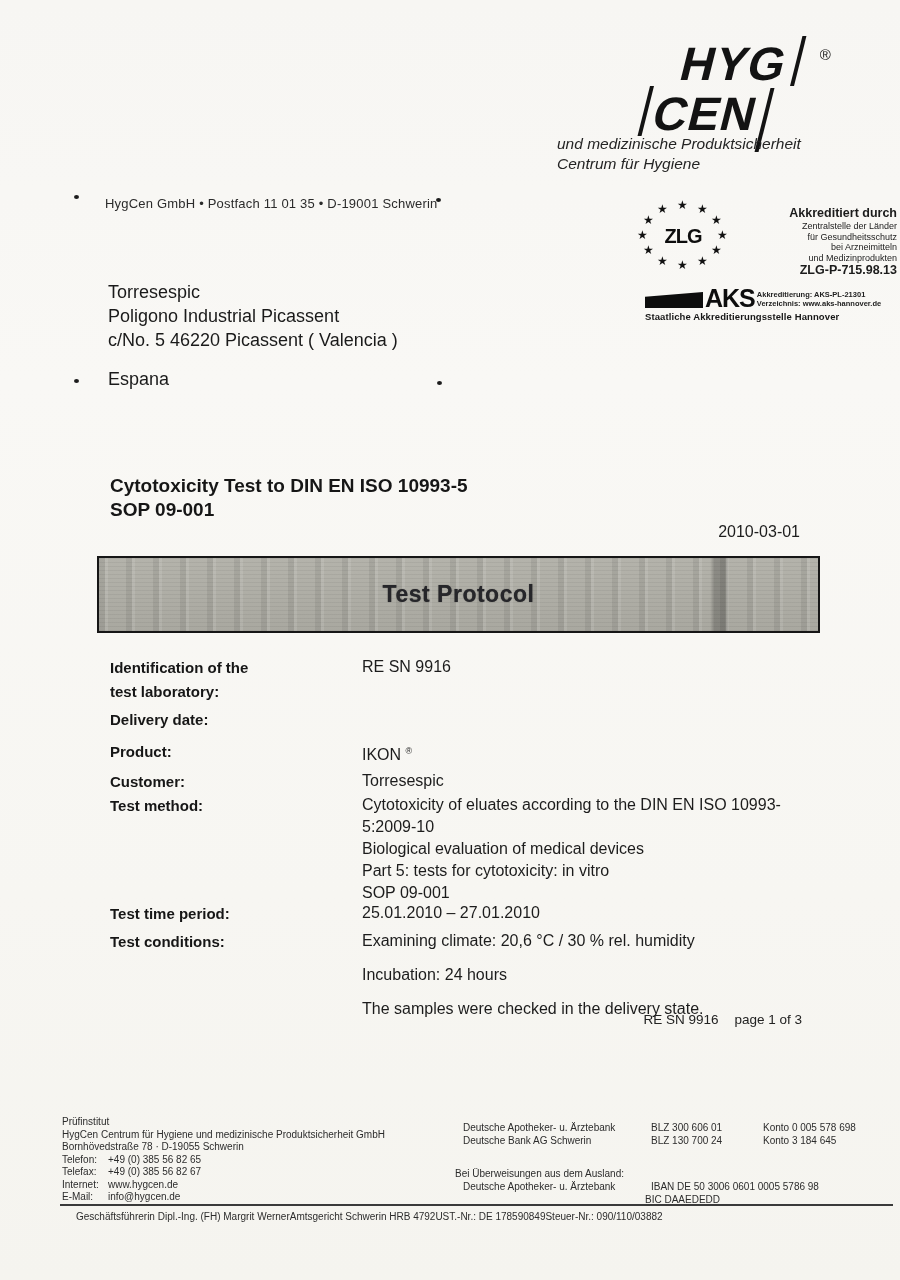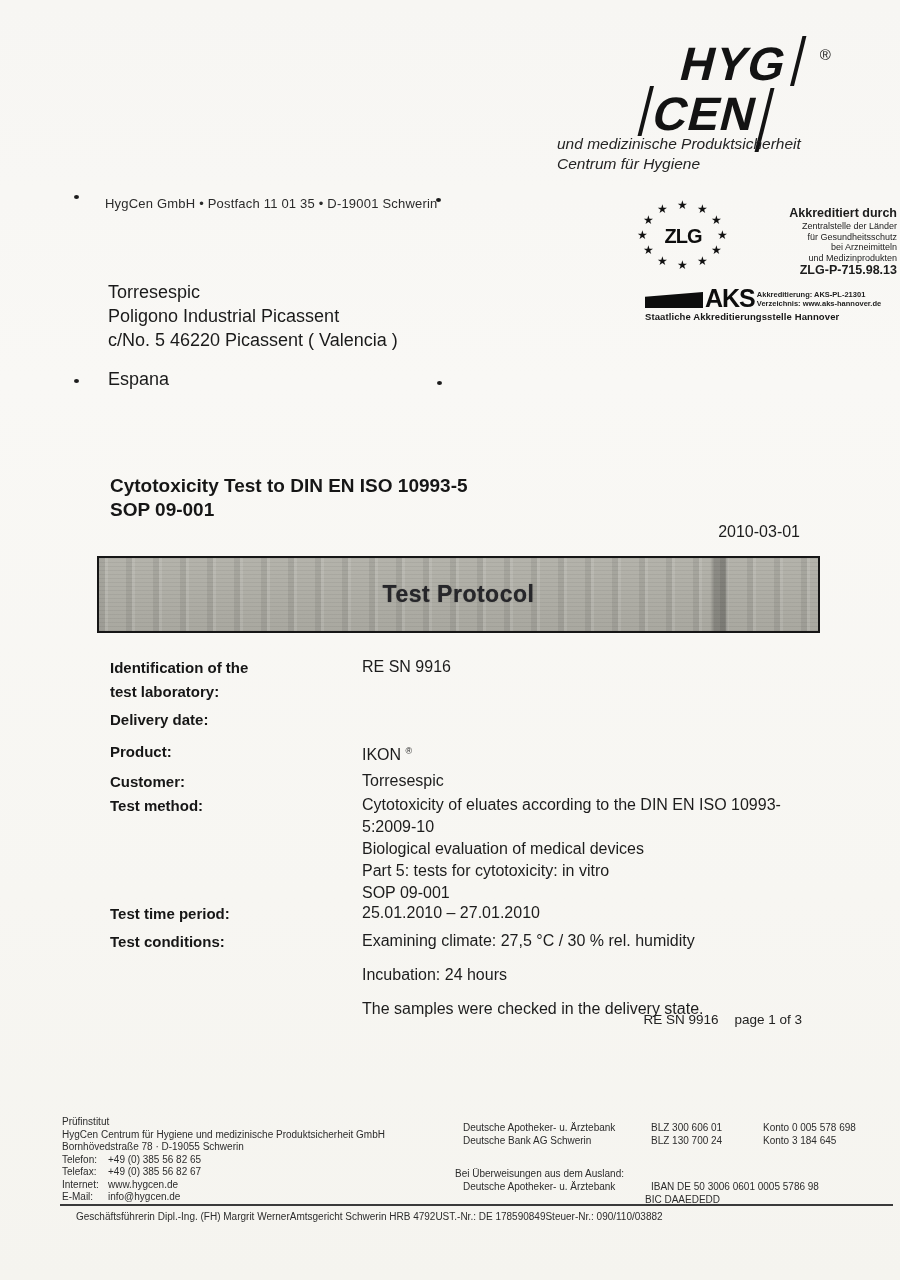--- a/index.html
+++ b/index.html
@@ -198,21 +198,21 @@
 Part 5: tests for cytotoxicity: in vitro
 SOP 09-001</div>
   </div>
   <div class="prow" style="top:902px;">
     <div class="plabel">Test time period:</div>
     <div class="pvalue">25.01.2010 – 27.01.2010</div>
   </div>
   <div class="prow" style="top:930px;">
     <div class="plabel">Test conditions:</div>
     <div class="pvalue">
-      <p class="para">Examining climate: 27,5 °C / 30 % rel. humidity</p>
+      <p class="para">Examining climate: 20,6 °C / 30 % rel. humidity</p>
       <p class="para">Incubation: 24 hours</p>
       <p class="para">The samples were checked in the delivery state.</p>
     </div>
   </div>
 
   <div class="pageref">
     <span>RE SN 9916</span>
     <span>page 1 of 3</span>
   </div>
 

